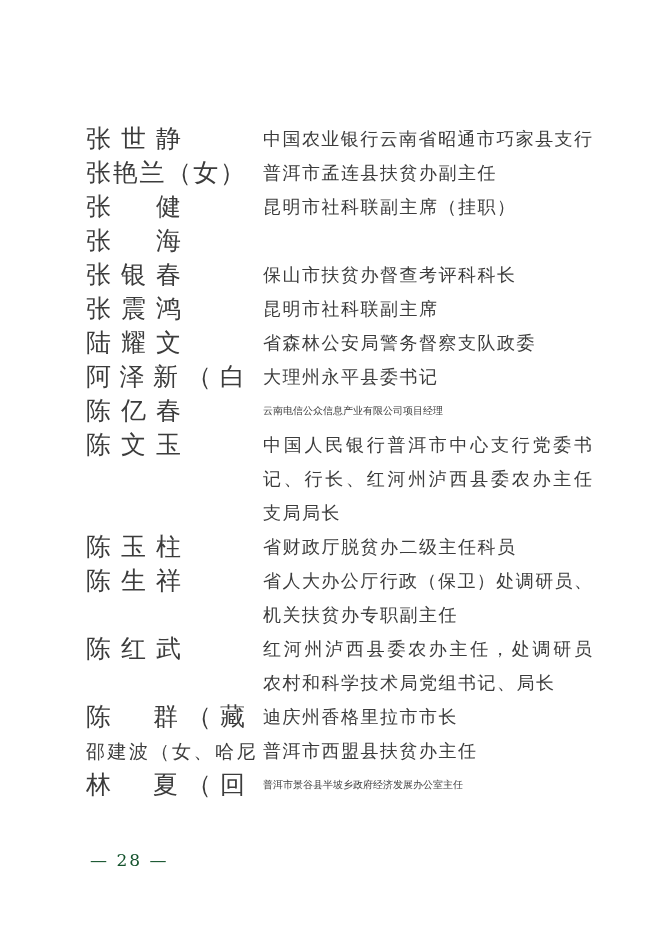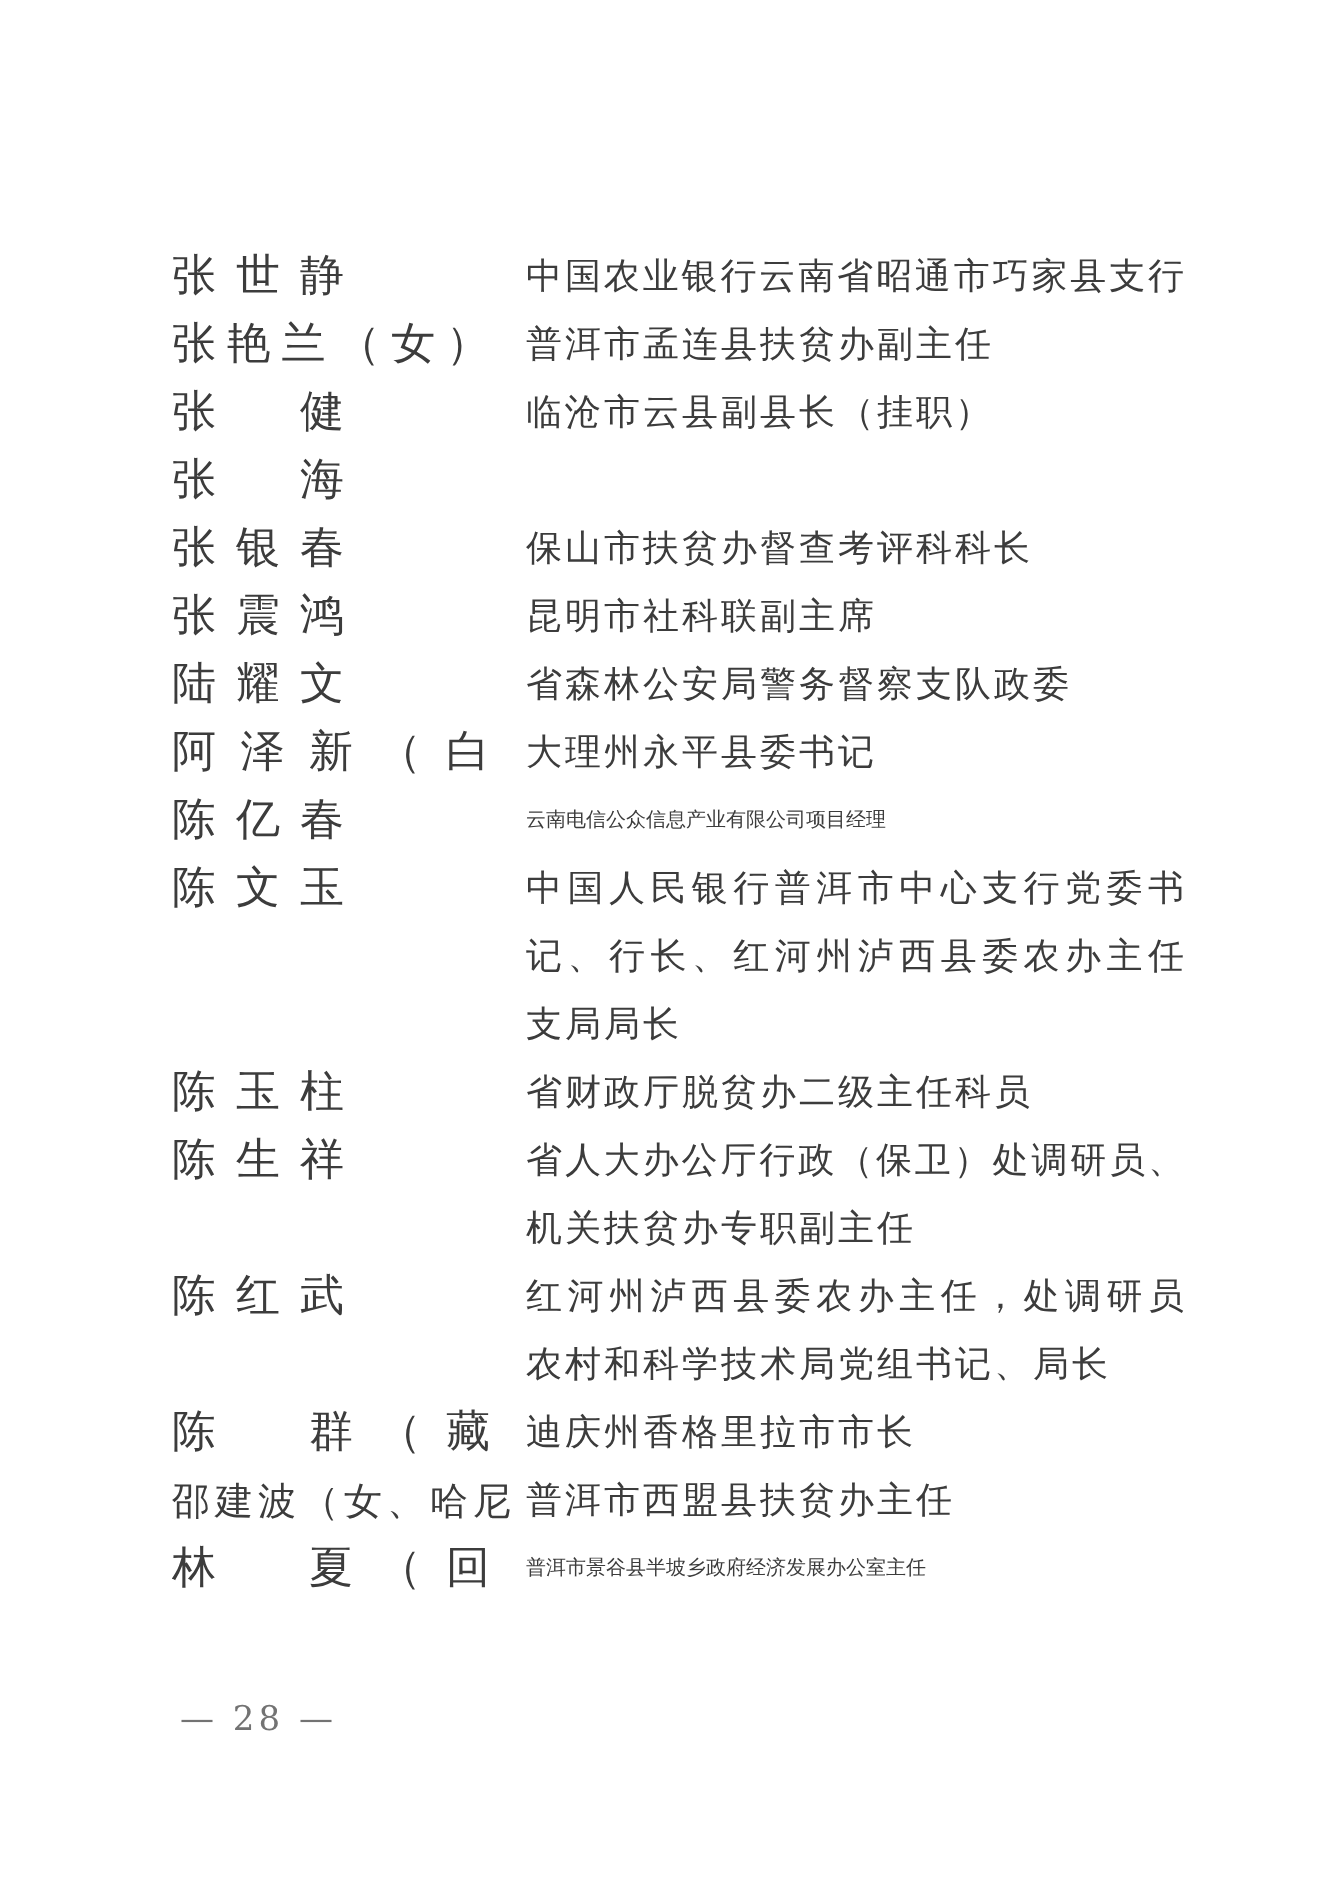--- a/index.html
+++ b/index.html
@@ -15,21 +15,21 @@
   .list {
     position: absolute;
     left: 86px;
     top: 122px;
     width: 506px;
   }
   .row { display: flex; align-items: flex-start; }
   .name {
     width: 177px;
     flex-shrink: 0;
-    font-size: 22px;
+    font-size: 25px;
     line-height: 34px;
     height: 34px;
     letter-spacing: 10px;
     white-space: nowrap;
     overflow: hidden;
   }
   .name.np {
     letter-spacing: 1px;
     width: 160px;
     padding-right: 17px;
@@ -64,21 +64,21 @@
     font-size: 10px;
     letter-spacing: 0;
   }
   .footer {
     position: absolute;
     left: 90px;
     top: 843px;
     font-size: 17px;
     line-height: 34px;
     letter-spacing: 2px;
-    color: #737373;
+    color: #14532d;
     text-align: center;
   }
 </style>
 </head>
 <body>
 
 <div class="page">
   <div class="list">
 
     <div class="row">
@@ -91,21 +91,21 @@
     <div class="row">
       <div class="name np">张艳兰（女）</div>
       <div class="desc">
         <div class="line">普洱市孟连县扶贫办副主任</div>
       </div>
     </div>
 
     <div class="row">
       <div class="name">张　健</div>
       <div class="desc">
-        <div class="line">临沧市云县副县长（挂职）</div>
+        <div class="line">昆明市社科联副主席（挂职）</div>
       </div>
     </div>
 
     <div class="row">
       <div class="name">张　海</div>
     </div>
 
     <div class="row">
       <div class="name">张银春</div>
       <div class="desc">

